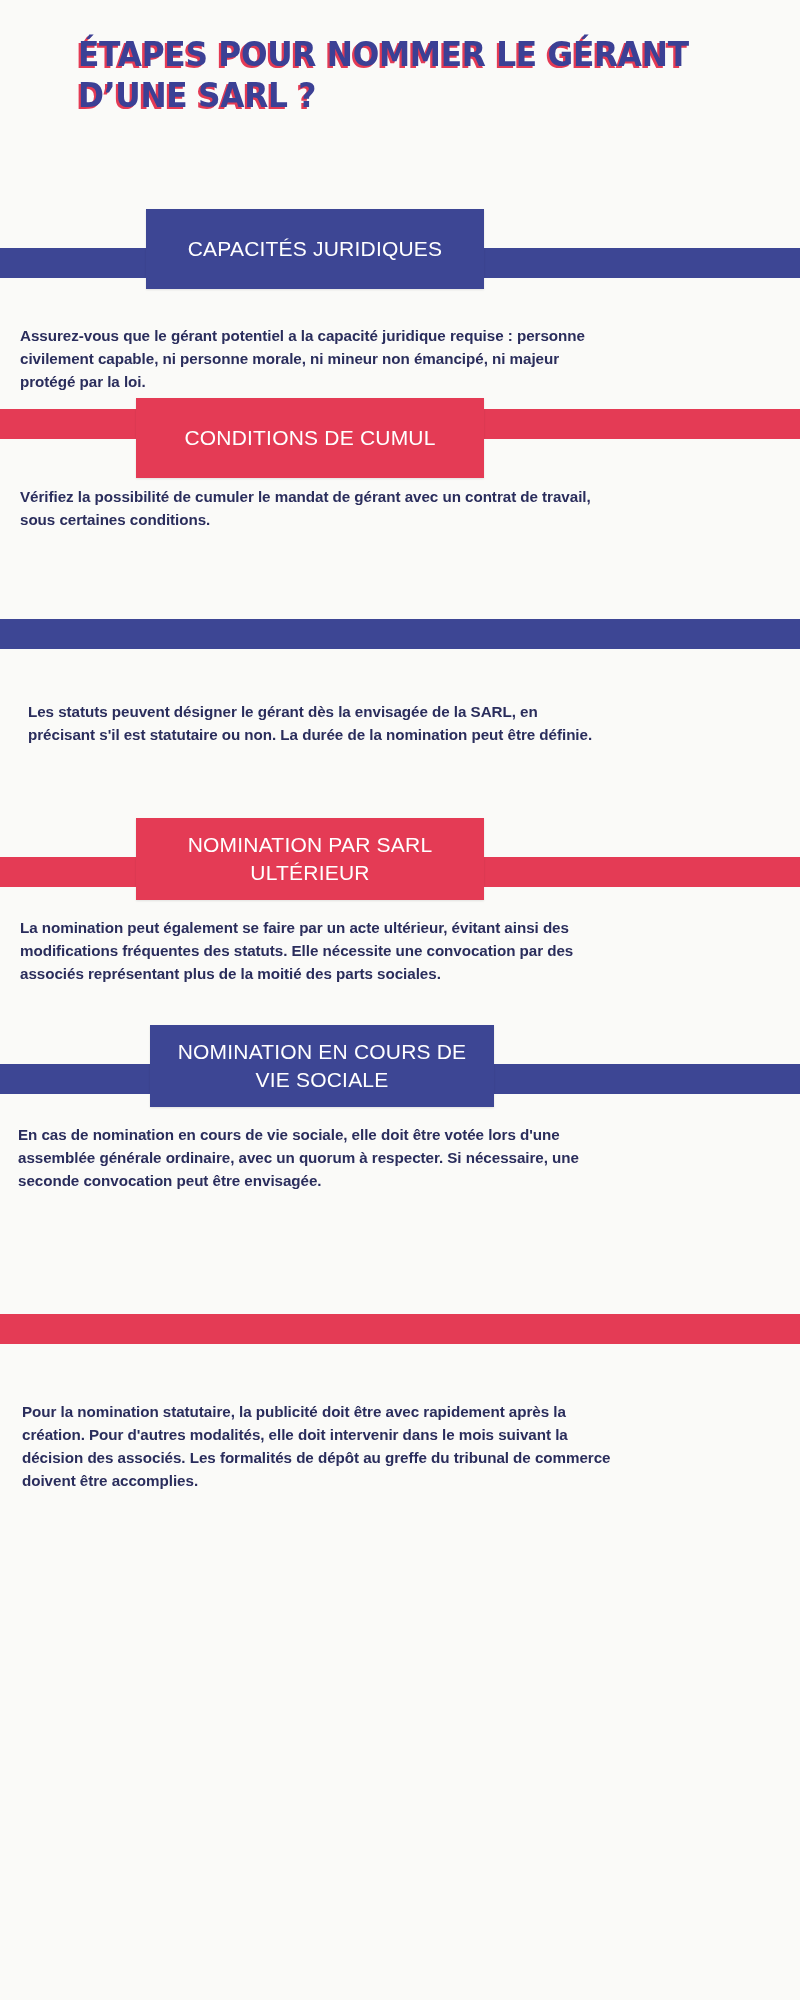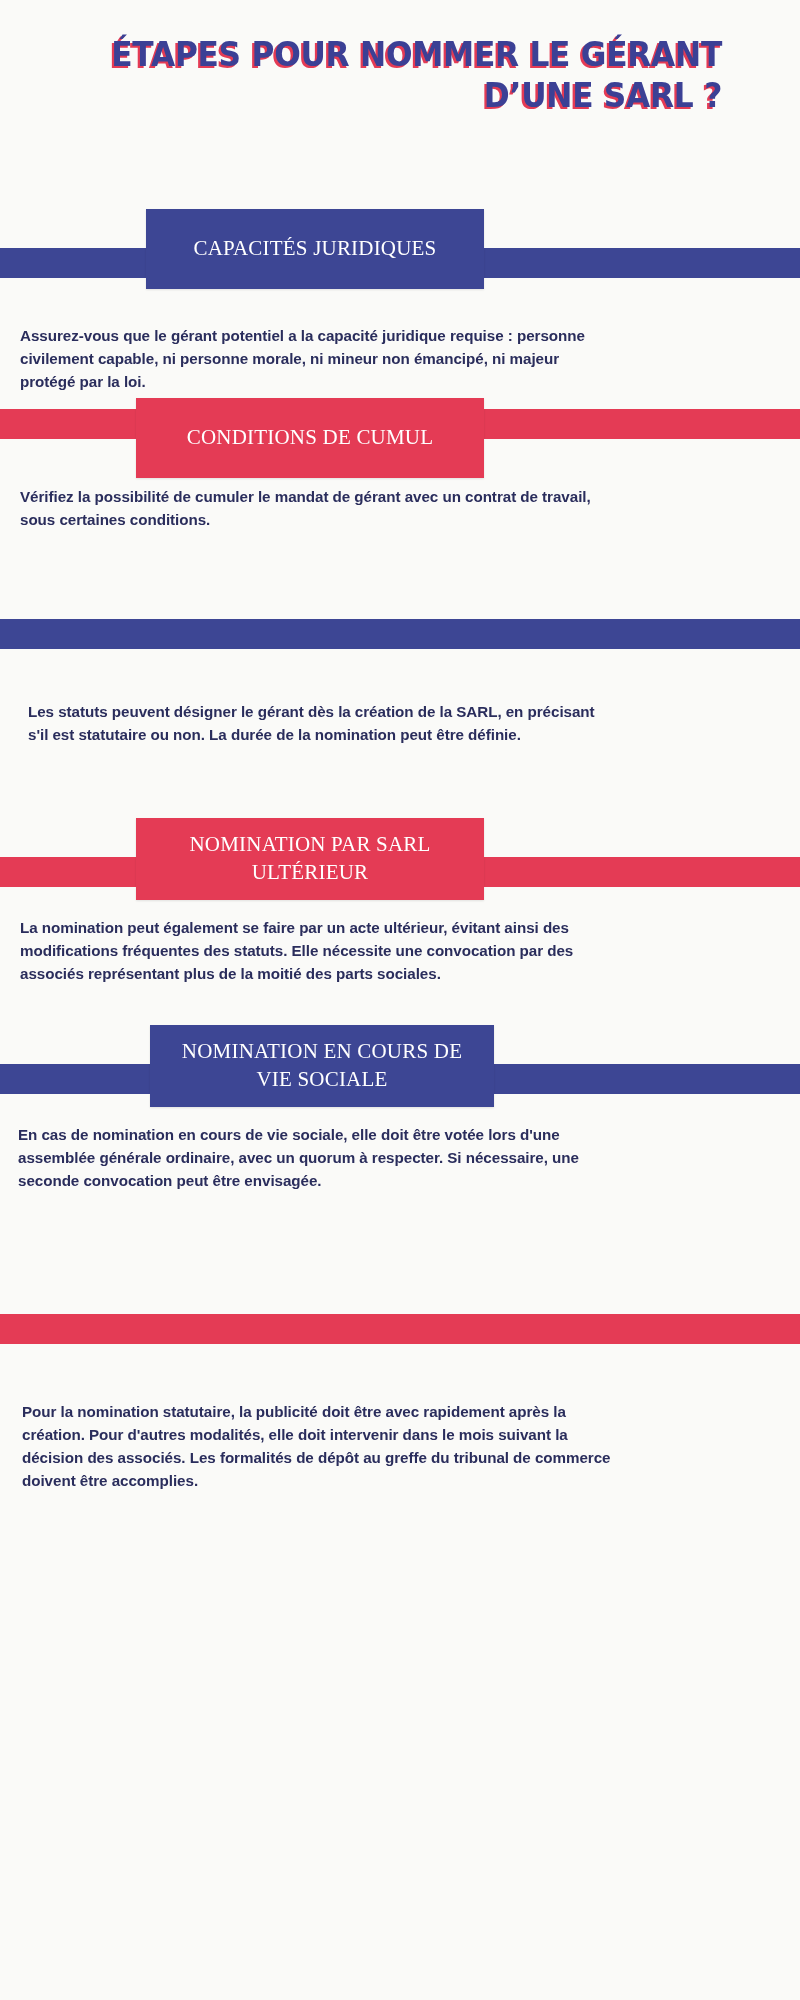--- a/index.html
+++ b/index.html
@@ -20,21 +20,21 @@
     height: 2000px;
     background: #FAFAF8;
   }
 
   
   .title-wrap {
     position: absolute;
     top: 34px;
     left: 0;
     width: 800px;
-    text-align: right;
+    text-align: left;
   }
   .title {
     display: block;
     font-family: "DejaVu Sans", sans-serif;
     font-weight: 700;
     font-size: 34px;
     line-height: 1.22;
     letter-spacing: -0.3px;
     color: #3B4095;
     text-shadow: -2.5px 2px 0 #E43B55;
@@ -69,21 +69,21 @@
     z-index: 2;
     display: flex;
     align-items: center;
     justify-content: center;
     box-sizing: border-box;
     padding: 0 14px;
     box-shadow: 0 1px 2px rgba(0,0,0,0.10);
   }
   .card-label {
     color: #FFFFFF;
-    font-family: Liberation Serif, serif;
+    font-family: Liberation Sans, sans-serif;
     font-weight: 400;
     font-size: 21px;
     line-height: 1.32;
     letter-spacing: 0.2px;
     text-align: center;
     white-space: pre-line;
   }
 
   .blue-bg { background: #3D4694; }
   .red-bg  { background: #E43B55; }
@@ -127,21 +127,21 @@
         <span class="card-label">CONDITIONS DE CUMUL</span>
       </div>
     </div>
     <div class="body-text" style="top:115px; left:20px; width:600px;">Vérifiez la possibilité de cumuler le mandat de gérant avec un contrat de travail, sous certaines conditions.</div>
   </div>
 
   <div class="section" style="top:580px;">
     <div class="banner" style="height:110px;">
       <div class="stripe blue-bg" style="top:39px;"></div>
     </div>
-    <div class="body-text" style="top:120px; left:28px; width:580px;">Les statuts peuvent désigner le gérant dès la création de la SARL, en précisant s'il est statutaire ou non. La durée de la nomination peut être définie.</div>
+    <div class="body-text" style="top:120px; left:28px; width:580px;">Les statuts peuvent désigner le gérant dès la envisagée de la SARL, en précisant s'il est statutaire ou non. La durée de la nomination peut être définie.</div>
   </div>
 
   <div class="section" style="top:818px;">
     <div class="banner" style="height:110px;">
       <div class="stripe red-bg" style="top:39px;"></div>
       <div class="card red-bg" style="left:136px; top:0; width:348px; height:82px;">
         <span class="card-label">NOMINATION PAR SARL
 ULTÉRIEUR</span>
       </div>
     </div>

